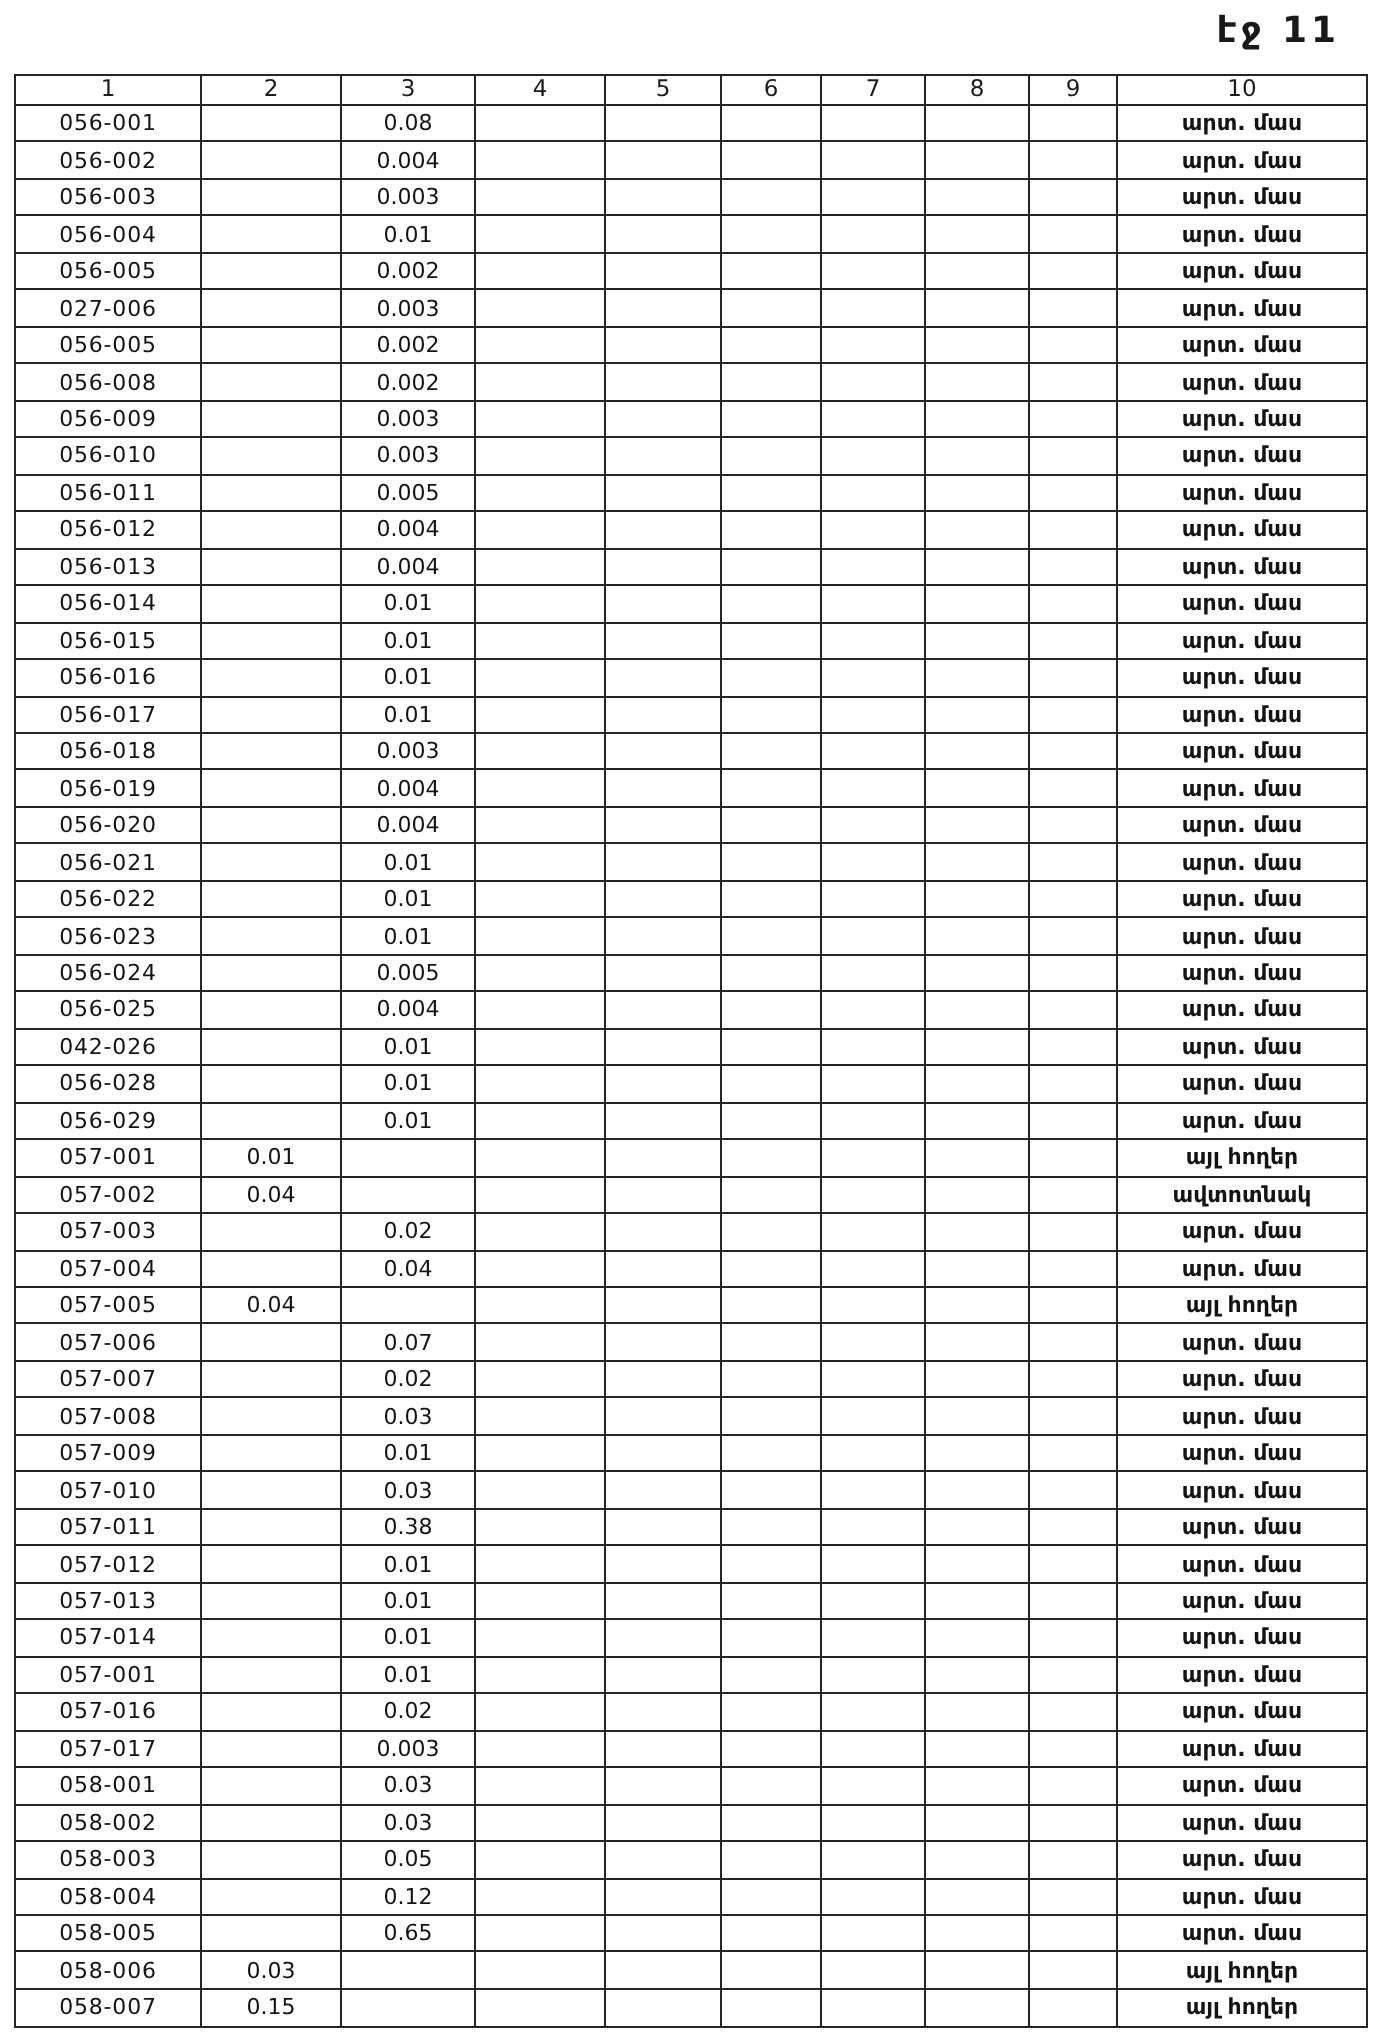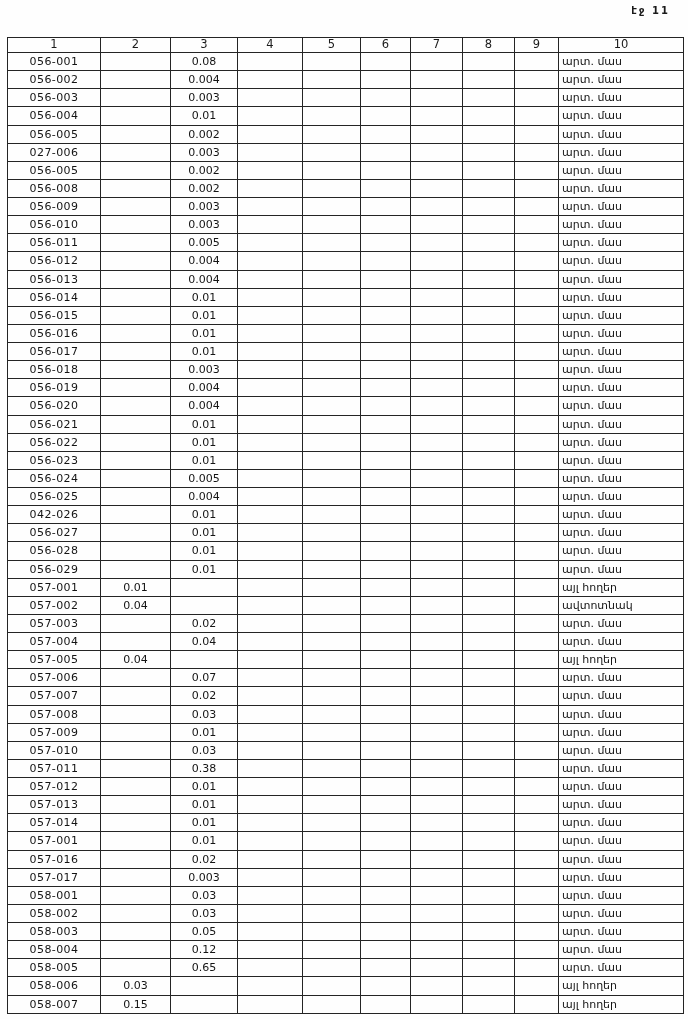--- a/index.html
+++ b/index.html
@@ -15,21 +15,21 @@
   .page {
     position: relative;
     width: 688px;
     height: 1019px;
     background: #fefefe;
   }
   .page-label {
     position: absolute;
     top: 5px;
     right: 18px;
-    font-size: 10px;
+    font-size: 18px;
     font-weight: bold;
     letter-spacing: 2px;
     color: #1a1a1a;
   }
   table.scan-table {
     position: absolute;
     left: 7px;
     top: 37px;
     width: 676px;
     height: 977px;
@@ -47,21 +47,21 @@
   }
   table.scan-table th {
     height: 14px;
     font-weight: normal;
     font-size: 11.5px;
     text-align: center;
     color: #1b1b1b;
   }
   td.c1 { text-align: center; letter-spacing: 0.4px; margin-left: 24px; }
   td.c2, td.c3 { text-align: center; }
-  td.c10 { text-align: left; font-size: 10.5px; }
+  td.c10 { text-align: center; font-size: 10.5px; font-weight: bold; }
   
   col.w1  { width: 93px; }
   col.w2  { width: 70px; }
   col.w3  { width: 67px; }
   col.w4  { width: 65px; }
   col.w5  { width: 58px; }
   col.w6  { width: 50px; }
   col.w7  { width: 52px; }
   col.w8  { width: 52px; }
   col.w9  { width: 44px; }
@@ -408,32 +408,20 @@
           <td class="c3">0.01</td>
           <td class="c4"></td>
           <td class="c5"></td>
           <td class="c6"></td>
           <td class="c7"></td>
           <td class="c8"></td>
           <td class="c9"></td>
           <td class="c10">արտ. մաս</td>
         </tr>
         <tr>
-          <td class="c1">056-027</td>
-          <td class="c2"></td>
-          <td class="c3">0.01</td>
-          <td class="c4"></td>
-          <td class="c5"></td>
-          <td class="c6"></td>
-          <td class="c7"></td>
-          <td class="c8"></td>
-          <td class="c9"></td>
-          <td class="c10">արտ. մաս</td>
-        </tr>
-        <tr>
           <td class="c1">056-028</td>
           <td class="c2"></td>
           <td class="c3">0.01</td>
           <td class="c4"></td>
           <td class="c5"></td>
           <td class="c6"></td>
           <td class="c7"></td>
           <td class="c8"></td>
           <td class="c9"></td>
           <td class="c10">արտ. մաս</td>

